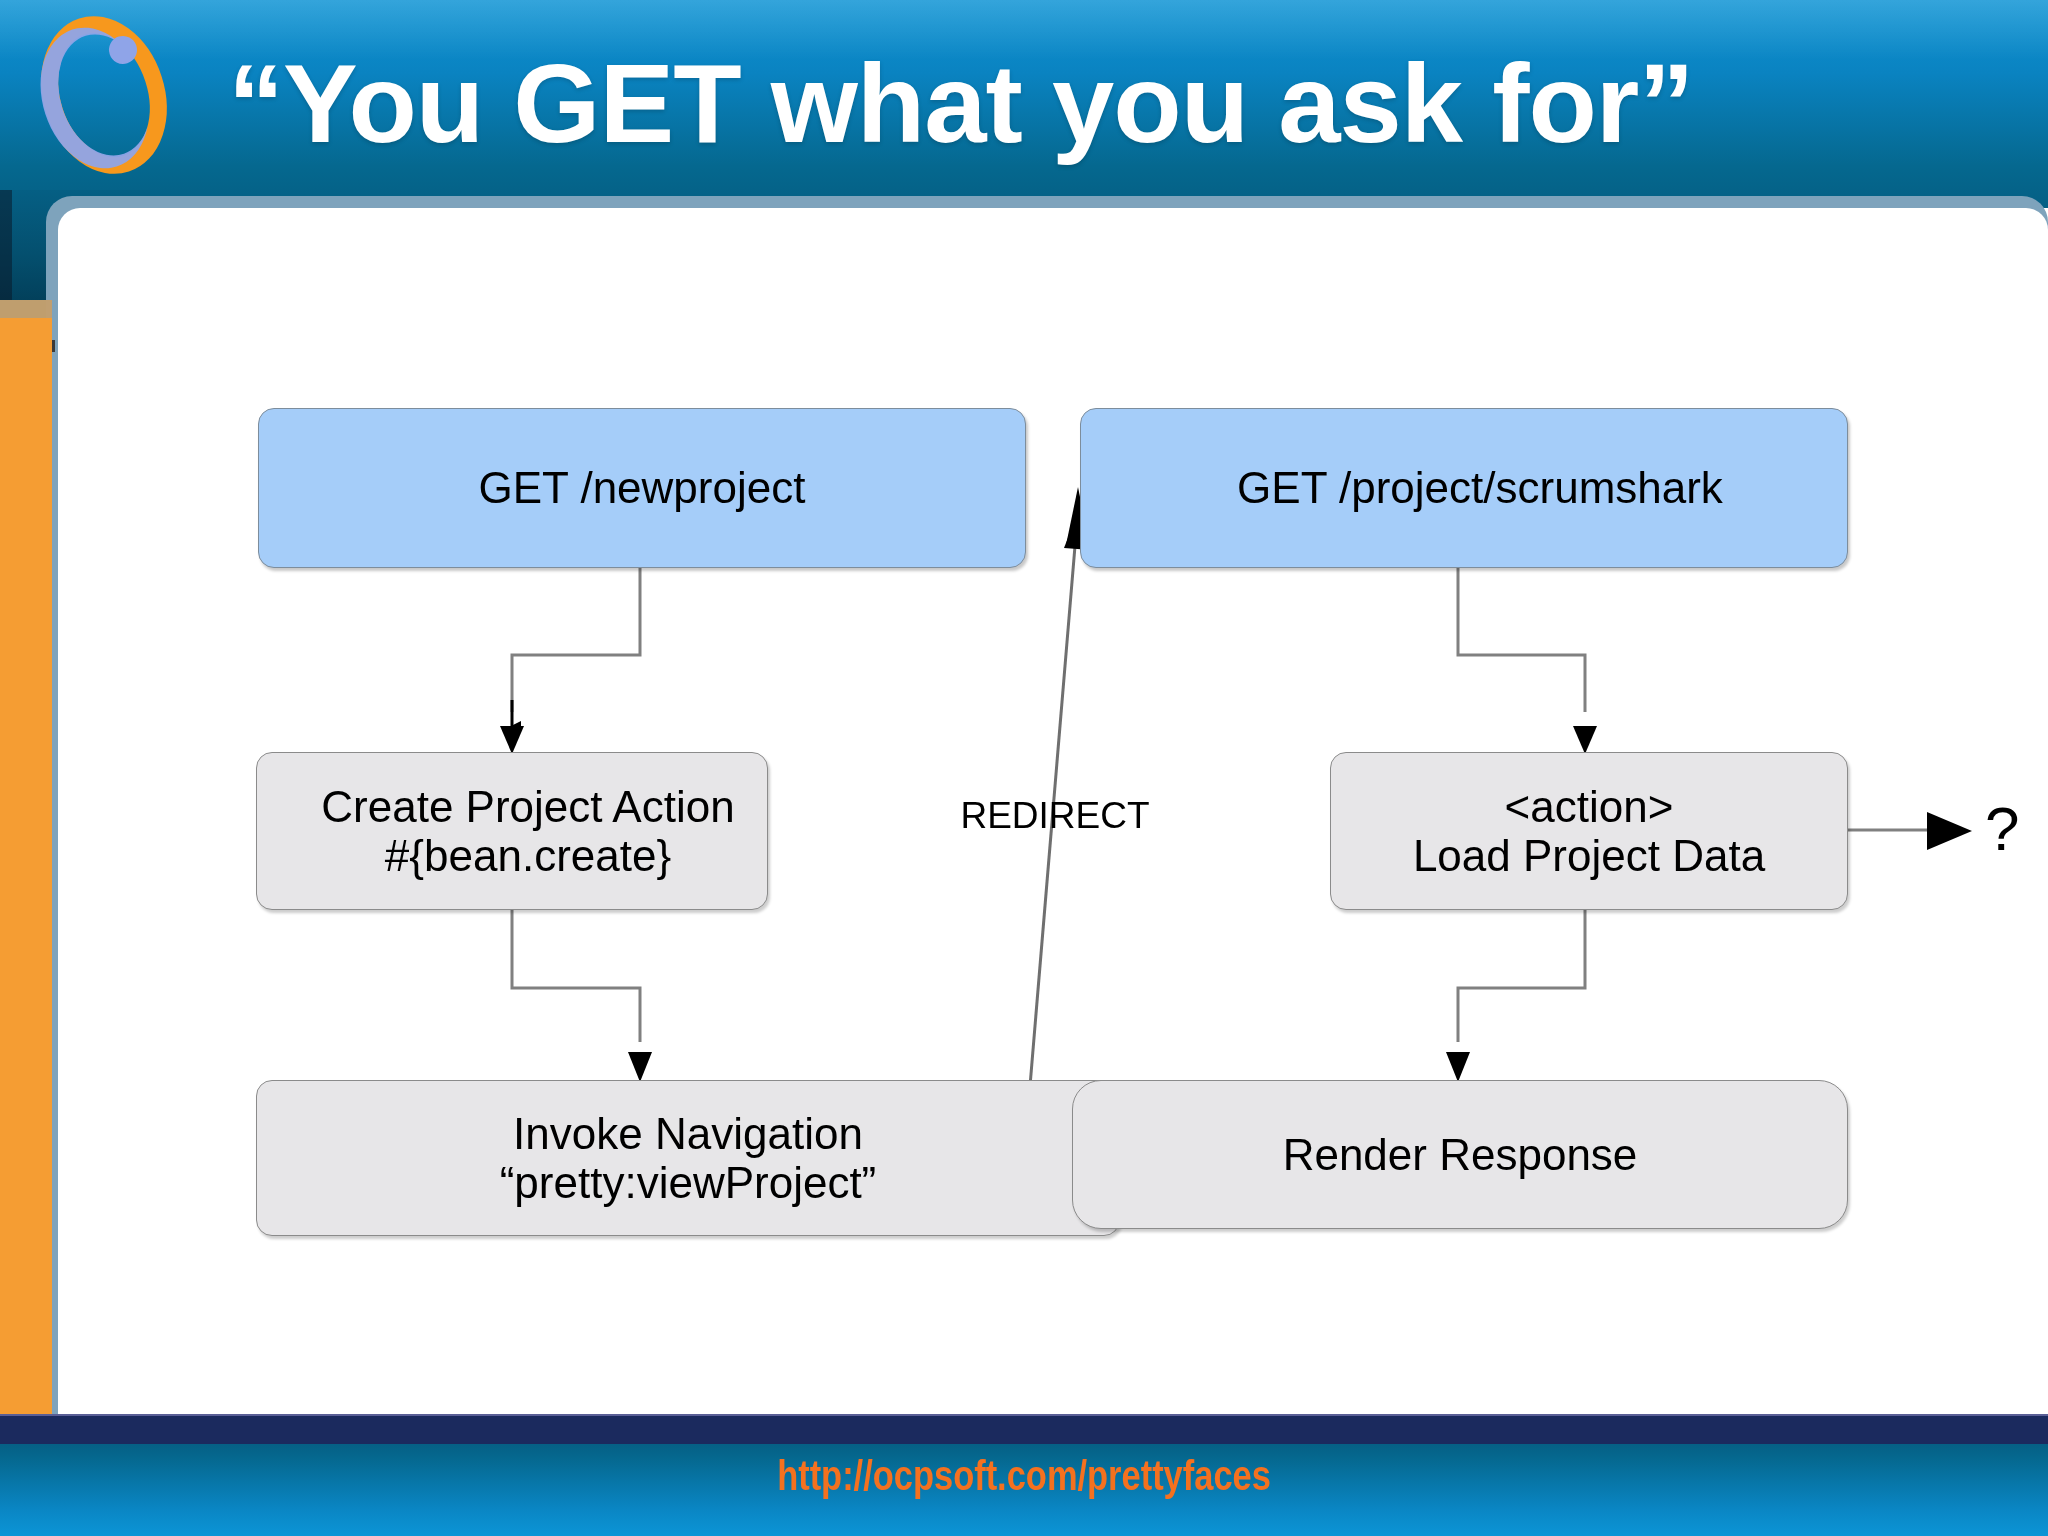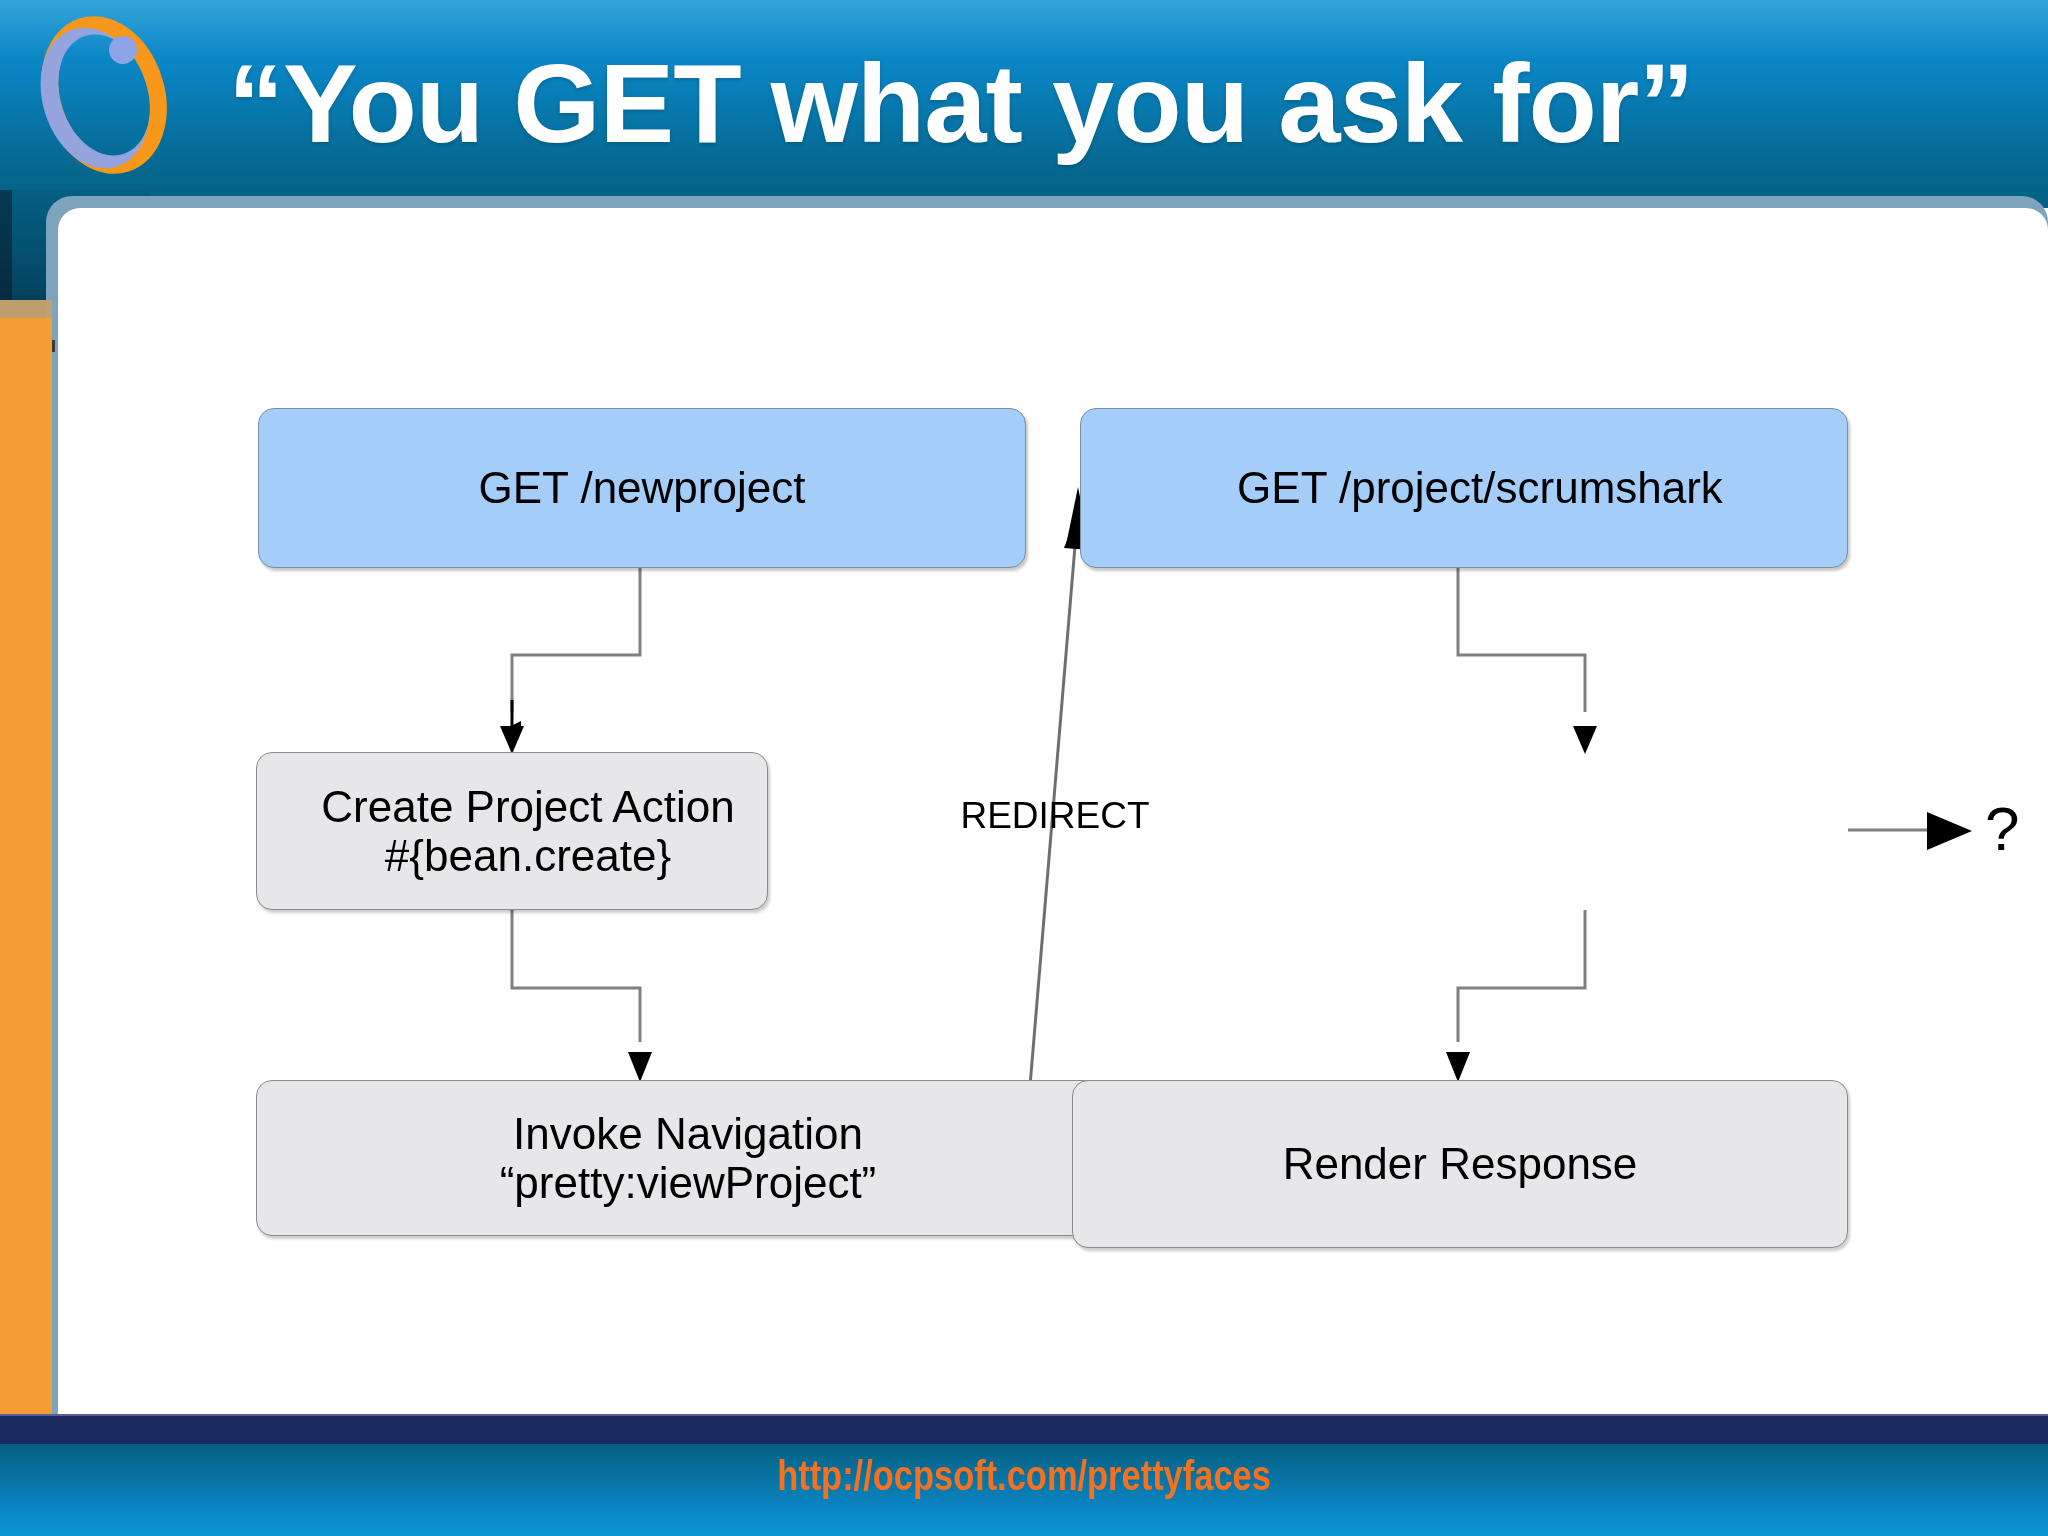--- a/index.html
+++ b/index.html
@@ -209,27 +209,31 @@
 
   <div class="node blue" style="left:1080px;top:408px;width:768px;height:160px;padding-left:32px;">
     <span class="l1">GET /project/scrumshark</span>
   </div>
 
   <div class="node gray" style="left:256px;top:752px;width:512px;height:158px;padding-left:32px;">
     <span class="l1">Create Project Action</span>
     <span class="l2">#{bean.create}</span>
   </div>
 
+  <div class="node gray" style="left:1330px;top:752px;width:518px;height:158px;">
+    <span class="l1">&lt;action&gt;</span>
+    <span class="l2">Load Project Data</span>
+  </div>
 
   <div class="node gray" style="left:256px;top:1080px;width:864px;height:156px;">
     <span class="l1">Invoke Navigation</span>
     <span class="l2">“pretty:viewProject”</span>
   </div>
 
-  <div class="node gray" style="left:1072px;top:1080px;width:776px;height:168px;">
+  <div class="node gray" style="left:1072px;top:1080px;width:776px;height:149px;border-radius:29px;">
     <span class="l1">Render Response</span>
   </div>
 
   <div class="redirect-label">REDIRECT</div>
   <div class="qmark">?</div>
 
   <div class="footer"></div>
   <div class="footer-navy-line"></div>
   <div class="footer-navy"></div>
   <div class="footer-url">http://ocpsoft.com/prettyfaces</div>

